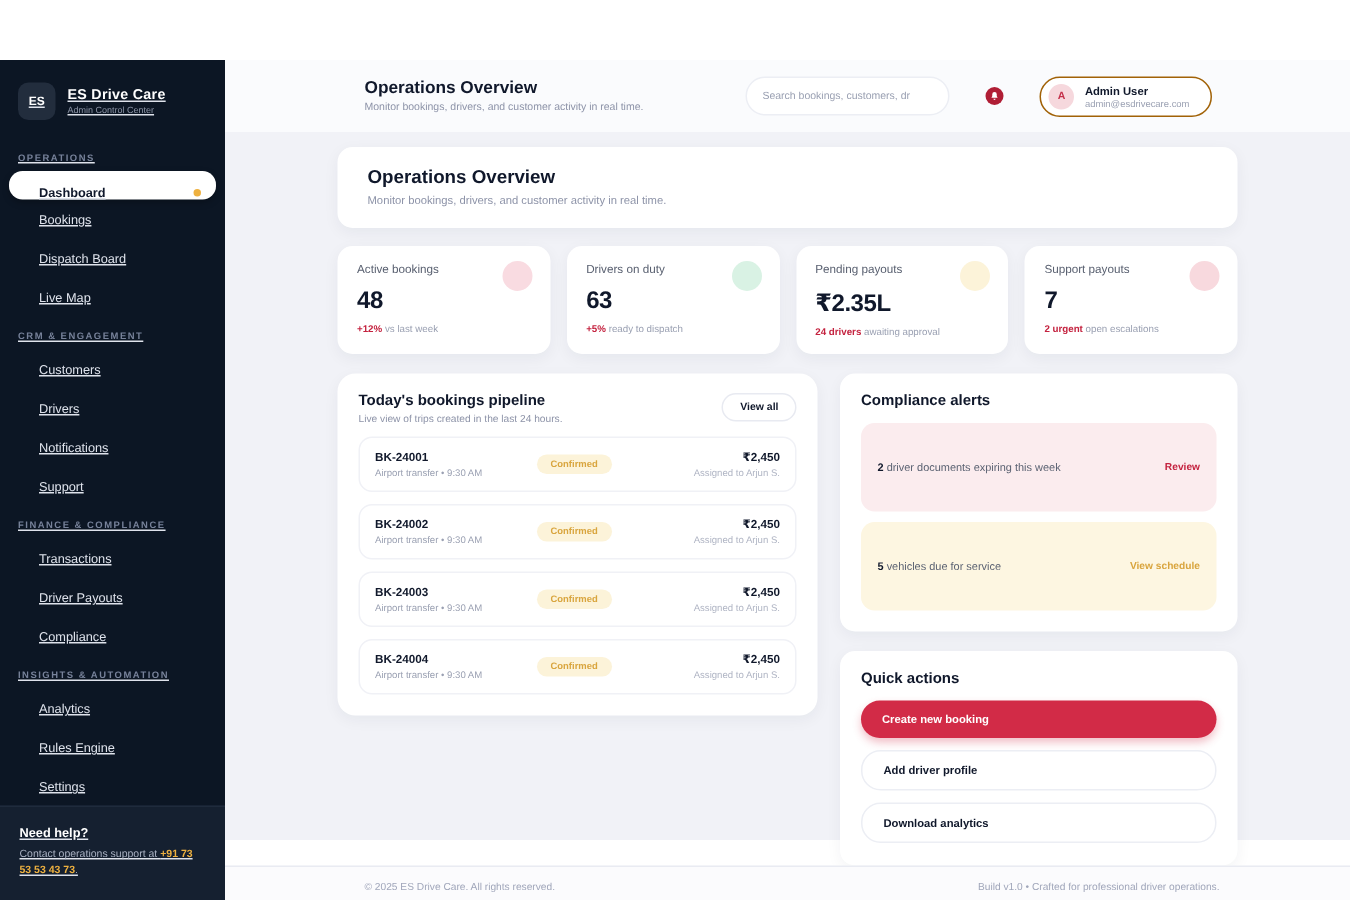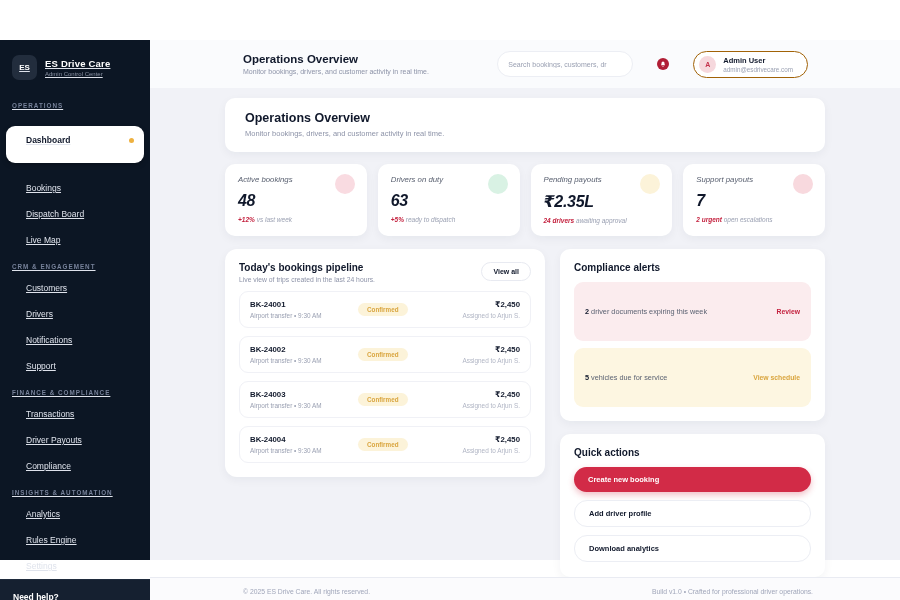--- a/index.html
+++ b/index.html
@@ -11,22 +11,22 @@
   .sidebar { width:150px; min-width:150px; background:#0c1624; color:#dfe3ec; display:flex; flex-direction:column;text-decoration:underline; }
   .brand { display:flex; align-items:center; gap:8px; padding:15px 12px 12px 12px; }
   .logo { width:25px; height:25px; border-radius:7px; background:#222d3d; color:#fff; font-weight:bold;
     font-size:8px; display:flex; align-items:center; justify-content:center; }
   .brand-name { font-size:9.5px; font-weight:bold; color:#ffffff; letter-spacing:.2px; }
   .brand-sub { font-size:6px; color:#8b93a5; margin-top:2px; }
   .nav { flex:1; }
   .section-label { font-size:6.3px; letter-spacing:1px; color:#77829a; text-transform:uppercase;
     padding:10px 14px 5px 12px; font-weight:bold; }
   .nav-item { font-size:8.5px; color:#dfe3ec; padding:8px 14px 8px 26px; cursor:pointer; }
-  .nav-item.active { background:#ffffff; color:#10182b; font-weight:bold; margin:12px 6px;
-    border-radius:9px; padding:9px 10px 18px 20px; display:flex; align-items:center; justify-content:space-between;
+  .nav-item.active { background:#ffffff; color:#10182b; font-weight:bold; margin:0 6px;
+    border-radius:9px; padding:9px 10px 0 20px; display:flex; align-items:center; justify-content:space-between;
     box-shadow:0 2px 5px rgba(0,0,0,.25); }
   .active-dot { width:5px; height:5px; border-radius:50%; background:#eeb140; }
   .help-box { background:#152030; border-top:1px solid #1f2b3c; padding:12px 13px 14px 13px; }
   .help-title { font-size:8.5px; font-weight:bold; color:#ffffff; margin-bottom:5px; }
   .help-text { font-size:7px; line-height:1.55; color:#a9b1c2; }
   .help-phone { color:#eeb140; font-weight:bold; }
 
   
   .main { flex:1; display:flex; flex-direction:column; background:#f1f2f7; }
   .topbar { height:48px; min-height:48px; background:#fafbfd; display:flex; align-items:center;
@@ -51,21 +51,21 @@
 
   .content { padding:10px 75px 0 75px; flex:1; }
 
   .hero { background:#ffffff; border-radius:10px; padding:13px 20px 14px 20px;
     box-shadow:0 3px 10px rgba(25,35,65,.05); margin-bottom:12px; }
   .hero-title { font-size:12.5px; font-weight:bold; color:#10182b; }
   .hero-sub { font-size:7.5px; color:#8d93a8; margin-top:4px; }
 
   .stats { display:grid; grid-template-columns:repeat(4,1fr); gap:11px; margin-bottom:13px; }
   .stat-card { background:#ffffff; border-radius:10px; padding:11px 13px 0 13px; position:relative;
-    box-shadow:0 3px 10px rgba(25,35,65,.05); height:72px;font-style:italic; }
+    box-shadow:0 3px 10px rgba(25,35,65,.05); height:72px; }
   .stat-label { font-size:7.8px; color:#596070; }
   .stat-icon { position:absolute; top:10px; right:12px; width:20px; height:20px; border-radius:50%; }
   .stat-value { font-size:16px; font-weight:bold; color:#10182b; margin-top:8px; letter-spacing:-.3px; }
   .stat-foot { font-size:6.5px; color:#9aa0b2; margin-top:6px; }
   .stat-delta { color:#c4223f; font-weight:bold; }
 
   .cols { display:grid; grid-template-columns:320px 1fr; gap:15px; align-items:start; }
   .card { background:#ffffff; border-radius:10px; box-shadow:0 3px 10px rgba(25,35,65,.05); }
 
   

